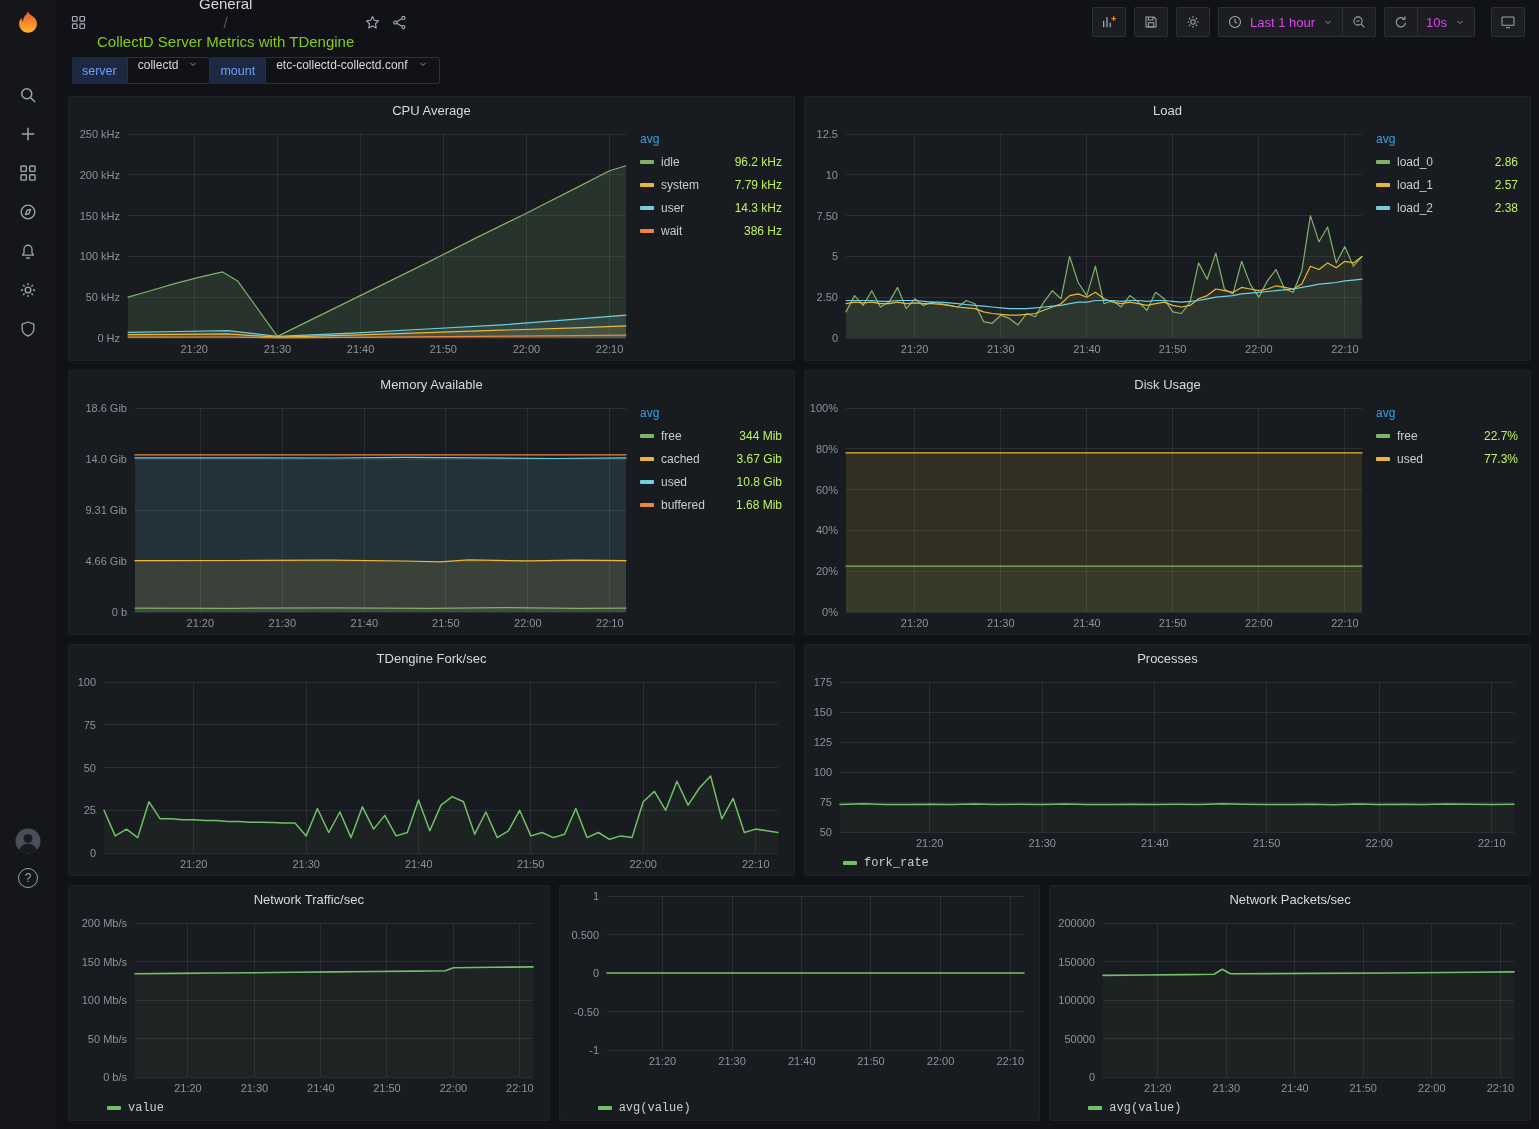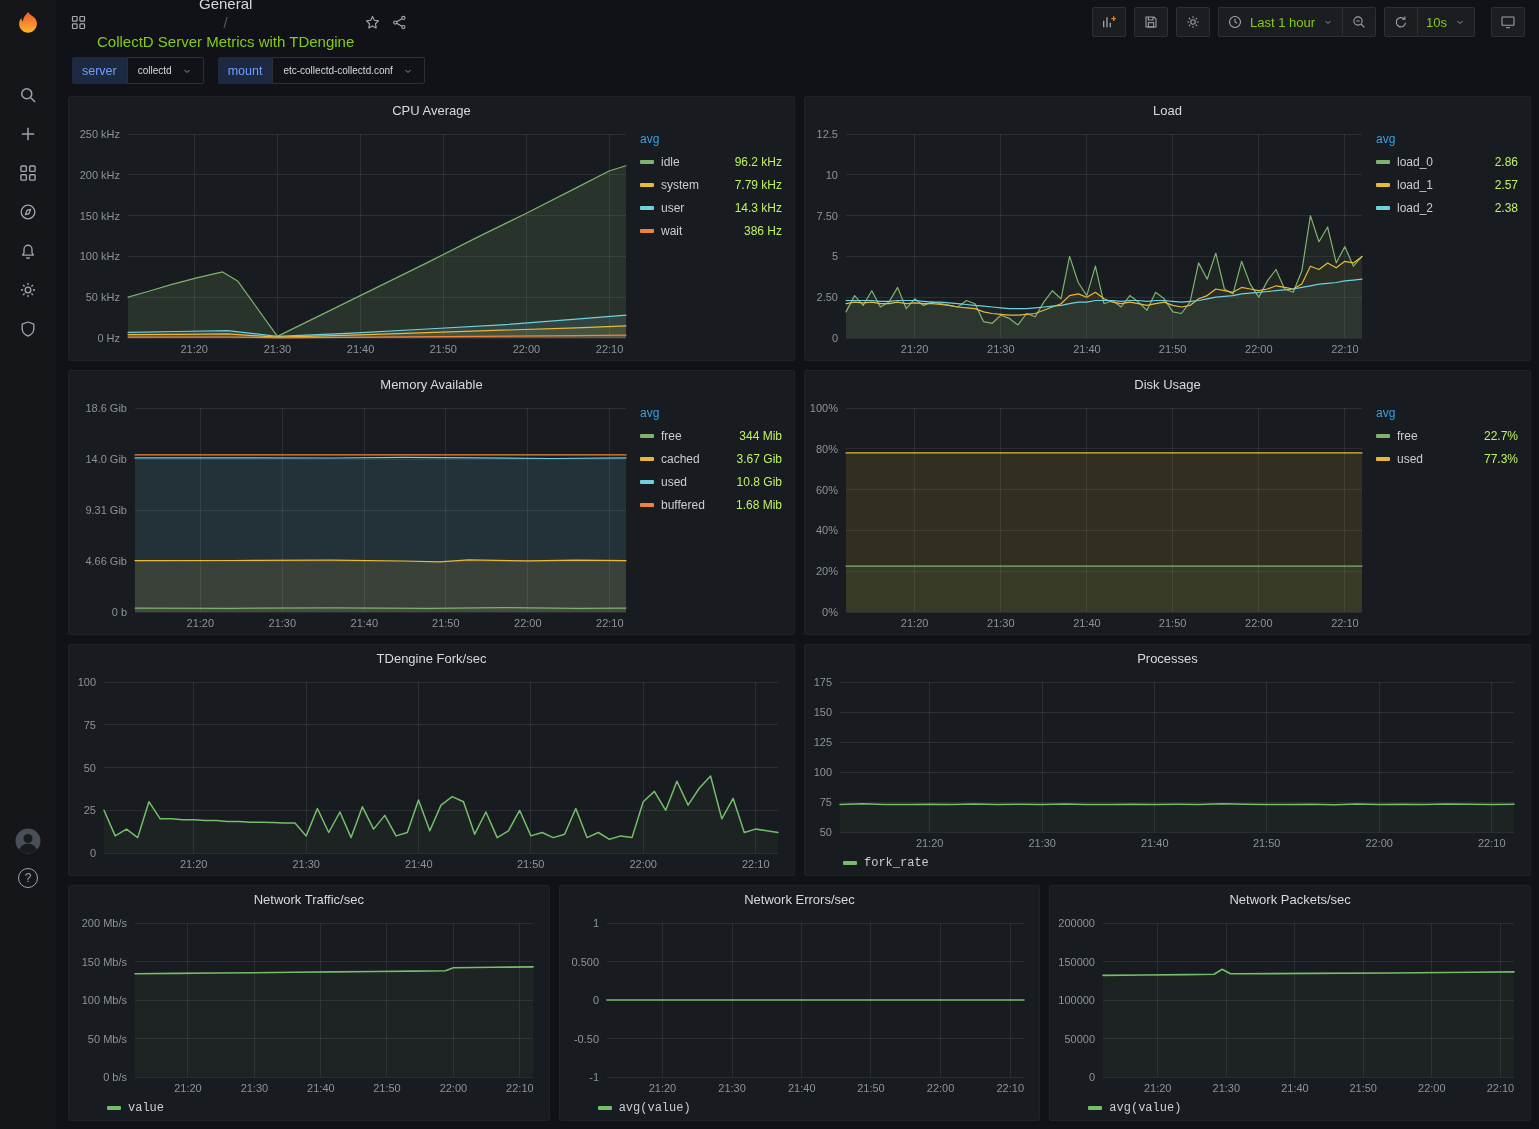--- a/index.html
+++ b/index.html
@@ -27,33 +27,33 @@
   .nav-icon .i { width:17px; height:17px; }
   .breadcrumb { display:flex; align-items:center; gap:2px; font-size:15px;flex-direction:column; }
   .crumb { cursor:pointer; color:#d8d9da; }
   .crumb.dash-title { color:#84cc16; font-weight:500; }
   .sep { color:#55585e; }
   .nav-right { margin-left:auto; display:flex; align-items:center; gap:8px; }
   .navbtn { height:30px; min-width:32px; background:#1b1d21; border:1px solid #2c3036;
     border-radius:2px; color:#9da2ab; display:flex; align-items:center; justify-content:center;
     gap:7px; padding:0 8px; font-size:13px; font-family:inherit; cursor:pointer; }
   .navbtn .i { width:16px; height:16px; }
-  .navbtn .btxt { color:#84cc16; }
+  .navbtn .btxt { color:#d946ef; }
   .btn-group { display:flex; }
   .btn-group .navbtn:first-child { border-top-right-radius:0; border-bottom-right-radius:0; }
   .btn-group .navbtn + .navbtn { border-left:none; border-top-left-radius:0; border-bottom-left-radius:0; }
   .caret { width:12px; height:12px; color:#8e929a; }
   .mleft { margin-left:8px; }
   
-  .var-row { display:flex; align-items:center; gap:14px; padding:13px 0 12px 16px; height:52px; }
+  .var-row { display:flex; align-items:center; gap:0; padding:13px 0 12px 16px; height:52px; }
   .variable { display:flex; align-items:stretch; height:27px; }
   .var-label { display:flex; align-items:center; padding:0 10px; background:#1c2940;
     color:#6e9fff; font-size:12.5px; border-radius:2px 0 0 2px; }
-  .var-value { display:flex; align-items:center; gap:9px; padding:0 10px; background:#111217;
-    border:1px solid #2c3036; color:#d8d9da; font-size:10px; border-radius:0 2px 2px 0;
+  .var-value { display:flex; align-items:flex-start; gap:9px; padding:0 10px; background:#111217;
+    border:1px solid #2c3036; color:#d8d9da; font-size:12px; border-radius:0 2px 2px 0;
     cursor:pointer; font-family:inherit; }
   
   .dash { display:grid; grid-template-columns:repeat(6,1fr);
     grid-template-rows:265px 265px 232px 236px; gap:9px; padding:0 8px 0 12px; }
   .panel { background:#181b1f; border:1px solid #202226; border-radius:2px;
     display:flex; flex-direction:column; min-width:0; }
   .span3 { grid-column:span 3; } .span2 { grid-column:span 2; }
   .panel-title { height:27px; flex:none; display:flex; align-items:center; justify-content:center;
     font-size:13px; font-weight:500; color:#d8d9da; cursor:pointer; }
   .panel-body { flex:1; display:flex; min-height:0; padding:0 4px 2px 4px; }
@@ -653,23 +653,20 @@
         <div class="legend-bottom">
             <div class="lrow">
               <span class="sw" style="background: rgb(115, 191, 105);"></span>
               <span class="lname">value</span>
             </div>
           </div>
       </div>
     </section>
 
     <section class="panel span2">
-      <header class="panel-title">
-          <span>Network Errors/sec</span>
-        </header>
       <div class="panel-body col">
         <div class="chart">
             <svg width="472" height="184">
               <line x1="43" y1="164" x2="460" y2="164" class="grid-line"></line>
               <text x="35" y="168" class="tick" text-anchor="end">-1</text>
               <line x1="43" y1="125.5" x2="460" y2="125.5" class="grid-line"></line>
               <text x="35" y="129.5" class="tick" text-anchor="end">-0.50</text>
               <line x1="43" y1="87" x2="460" y2="87" class="grid-line"></line>
               <text x="35" y="91" class="tick" text-anchor="end">0</text>
               <line x1="43" y1="48.5" x2="460" y2="48.5" class="grid-line"></line>

